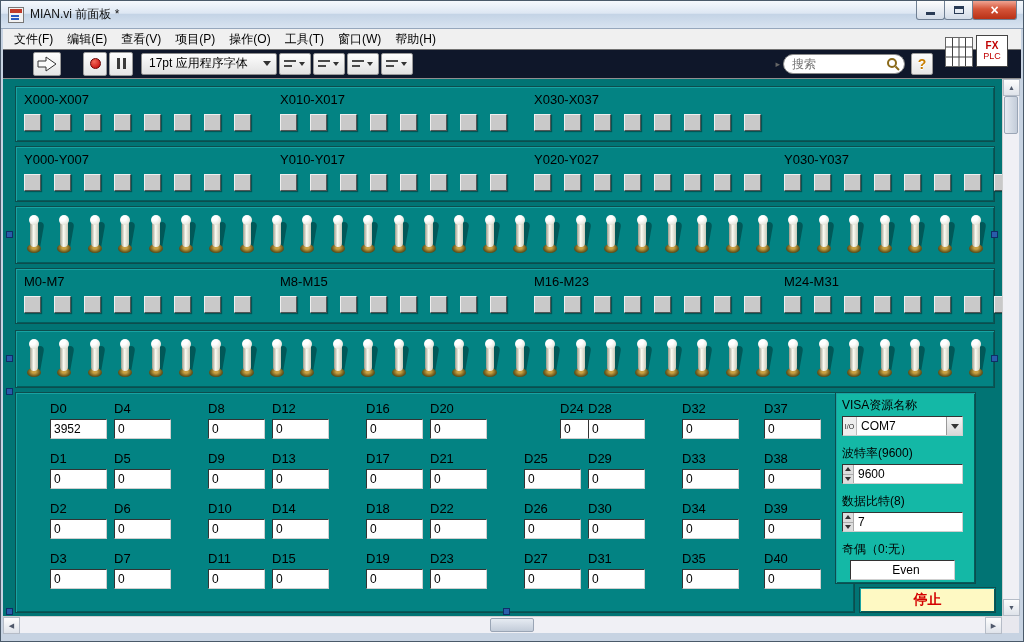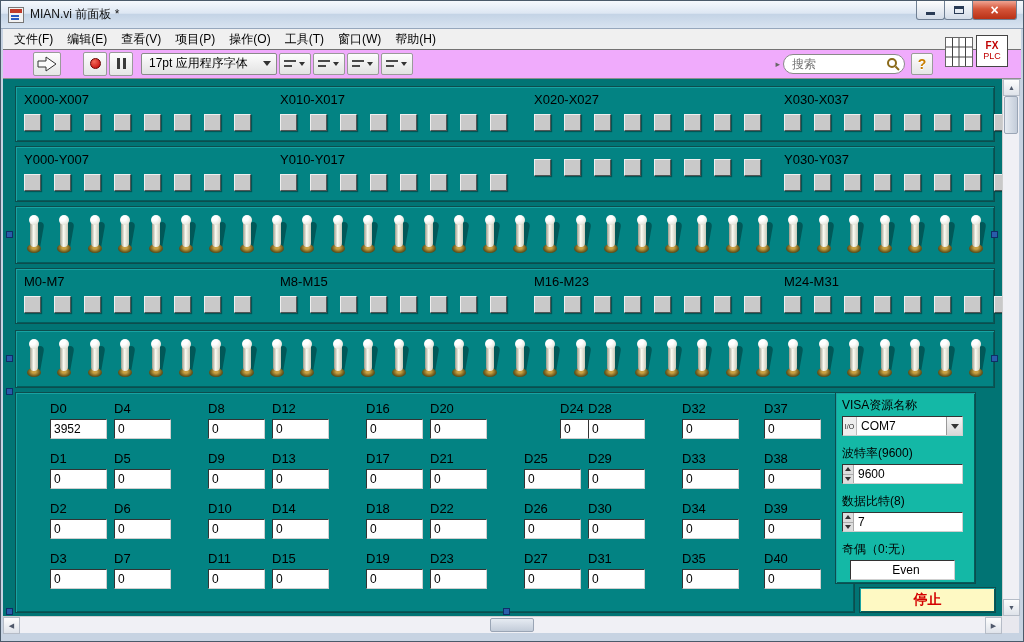--- a/index.html
+++ b/index.html
@@ -24,21 +24,21 @@
   .glyph-min{width:9px;height:3px;background:#2a3b55;margin-top:7px;}
   .glyph-max{width:10px;height:8px;border:1px solid #2a3b55;border-top:3px solid #2a3b55;background:transparent;}
   .glyph-close{color:#fff;font-weight:bold;font-size:14px;line-height:14px;}
 
   
   .menubar{position:absolute;top:28px;left:2px;right:2px;height:21px;background:#f0f0f0;
     border-bottom:1px solid #737373;display:flex;align-items:center;padding-left:4px;}
   .menu-item{padding:2px 7px;font-size:12px;color:#000;cursor:default;}
 
   
-  .toolbar{position:absolute;top:49px;left:2px;right:2px;height:29px;background:#f0abfc;
+  .toolbar{position:absolute;top:49px;left:2px;right:2px;height:29px;background:#0f172a;
     border-bottom:1px solid #8f8f8f;display:flex;align-items:center;padding:0 88px 1px 30px;}
   .tbtn{height:24px;border:1px solid #9a9a9a;background:linear-gradient(#fdfdfd,#e6e6e6);
     border-radius:2px;display:flex;align-items:center;justify-content:center;cursor:default;}
   .run-btn{width:28px;}
   .abort-btn{width:24px;margin-left:22px;}
   .abort-dot{width:11px;height:11px;border-radius:50%;background:radial-gradient(circle at 35% 30%,#f26a5a,#c00000);border:1px solid #600;}
   .pause-btn{width:24px;margin-left:2px;}
   .pause-bars{display:flex;gap:3px;}
   .pause-bars i{width:3px;height:11px;background:#3a3a3a;}
   .font-combo{height:22px;margin-left:8px;border:1px solid #8a8a8a;background:linear-gradient(#fdfdfd,#e2e2e2);
@@ -261,33 +261,20 @@
               <div class="led"></div>
               <div class="led"></div>
               <div class="led"></div>
               <div class="led"></div>
               <div class="led"></div>
               <div class="led"></div>
               <div class="led"></div>
             </div>
           </div>
           <div class="led-group">
-            <div class="grp-label">X020-X027</div>
-            <div class="leds">
-              <div class="led"></div>
-              <div class="led"></div>
-              <div class="led"></div>
-              <div class="led"></div>
-              <div class="led"></div>
-              <div class="led"></div>
-              <div class="led"></div>
-              <div class="led"></div>
-            </div>
-          </div>
-          <div class="led-group">
             <div class="grp-label">X030-X037</div>
             <div class="leds">
               <div class="led"></div>
               <div class="led"></div>
               <div class="led"></div>
               <div class="led"></div>
               <div class="led"></div>
               <div class="led"></div>
               <div class="led"></div>
               <div class="led"></div>
@@ -315,20 +302,21 @@
               <div class="led"></div>
               <div class="led"></div>
               <div class="led"></div>
               <div class="led"></div>
               <div class="led"></div>
               <div class="led"></div>
               <div class="led"></div>
             </div>
           </div>
           <div class="led-group">
+            <div class="grp-label">Y020-Y027</div>
             <div class="leds">
               <div class="led"></div>
               <div class="led"></div>
               <div class="led"></div>
               <div class="led"></div>
               <div class="led"></div>
               <div class="led"></div>
               <div class="led"></div>
               <div class="led"></div>
             </div>

